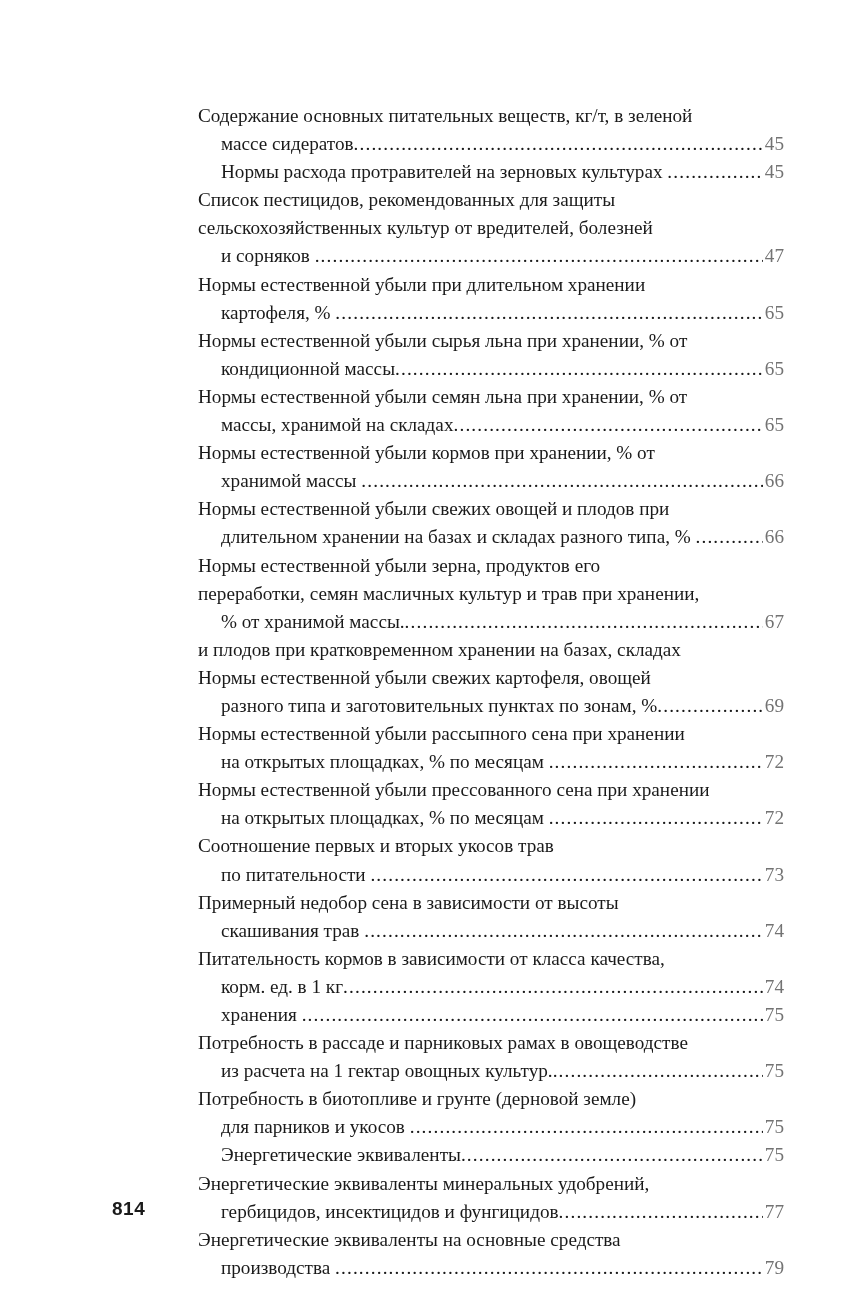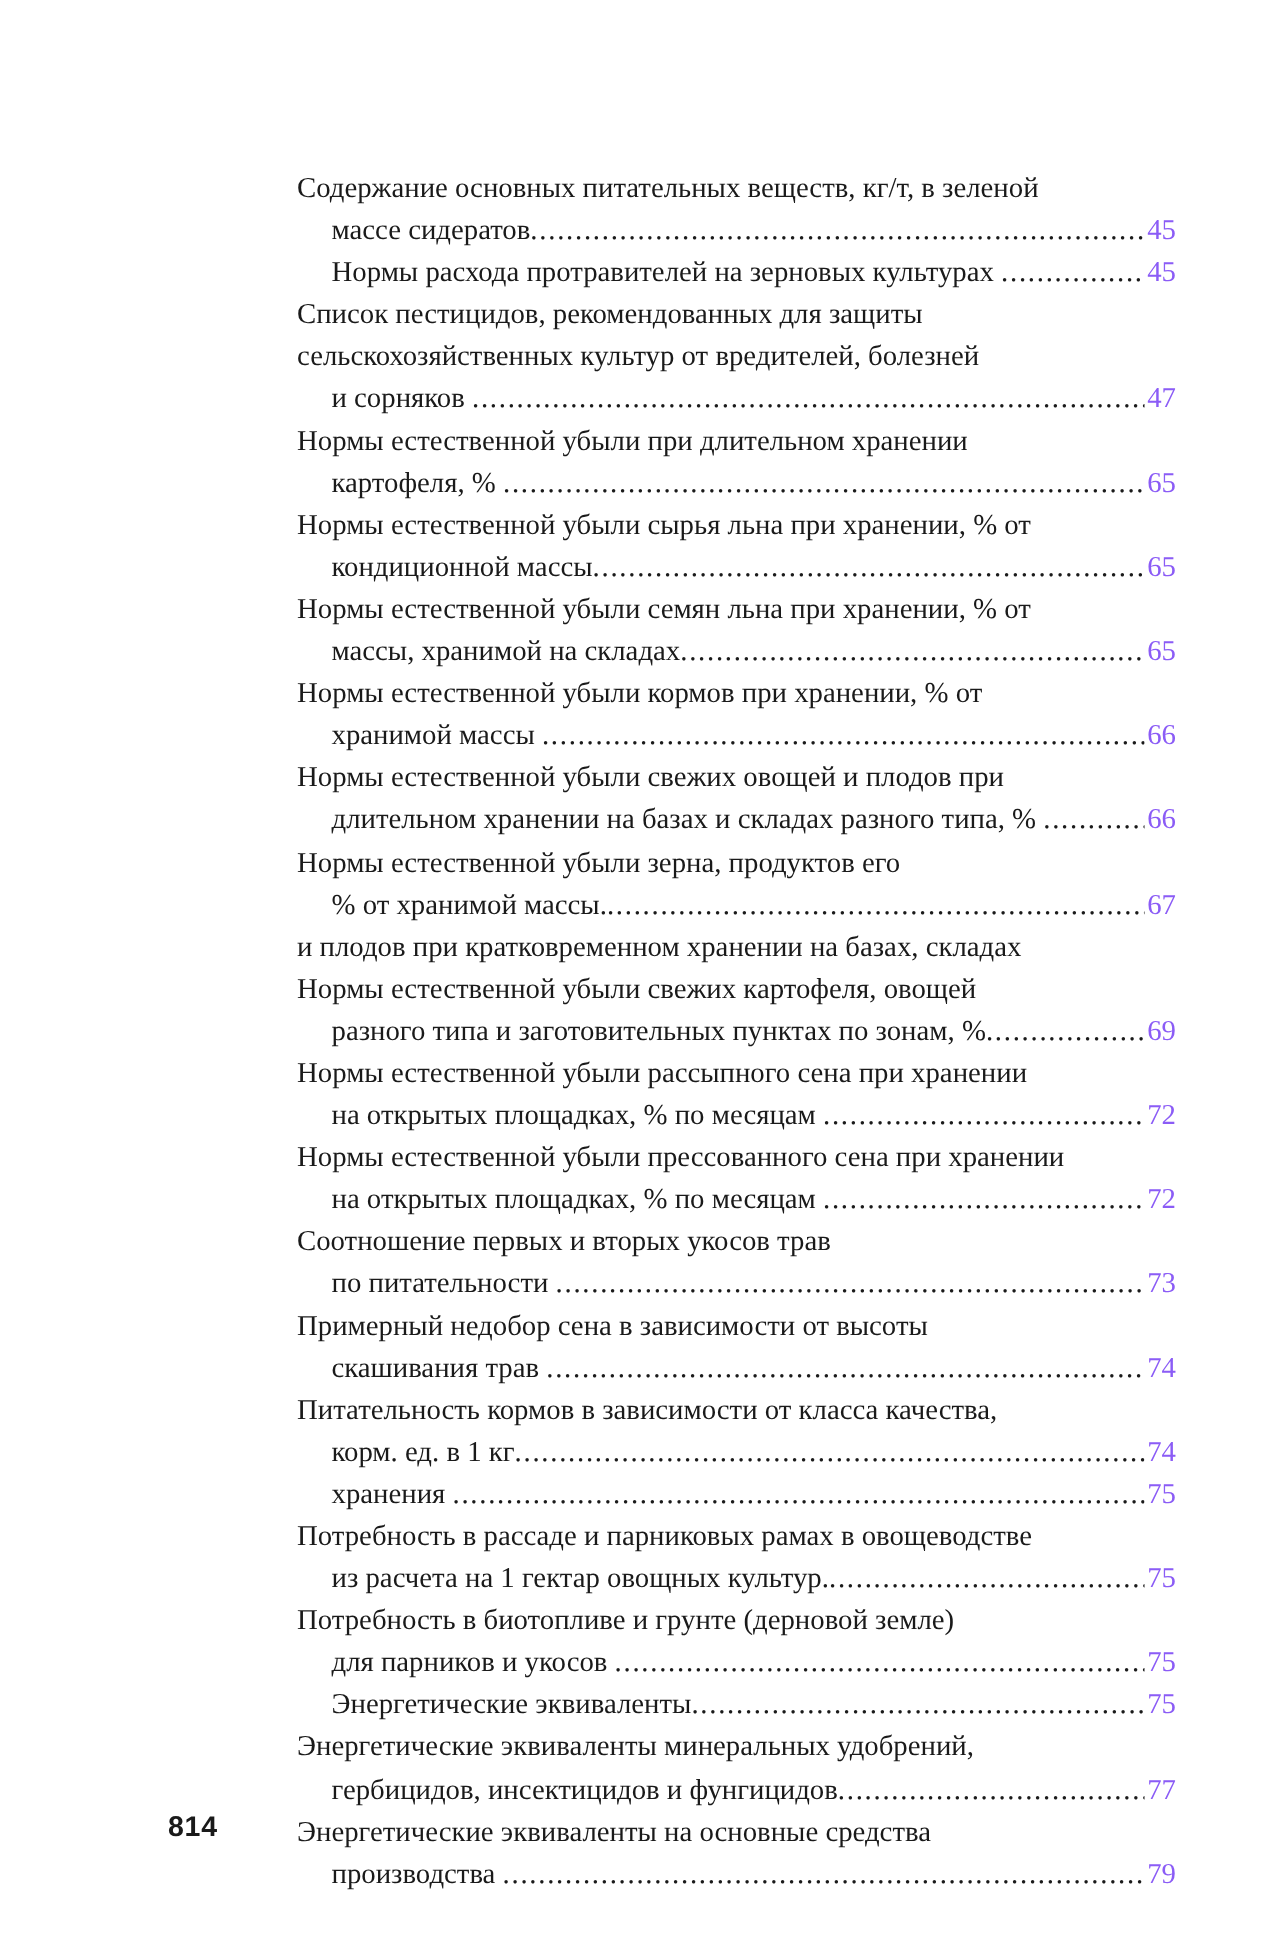--- a/index.html
+++ b/index.html
@@ -12,21 +12,21 @@
     background: #ffffff;
     font-family: "Liberation Serif", "DejaVu Serif", serif;
     color: #1a1a1a;
     position: relative;
     overflow: hidden;
   }
 
   #page {
     position: absolute;
     left: 0;
-    top: 16px;
+    top: 6px;
     width: 857px;
     height: 916px;
     background: #ffffff;
   }
 
   
   #toc {
     position: absolute;
     left: 198px;
     top: 96px;
@@ -73,21 +73,21 @@
   .toc-leader::before {
     content: "............................................................"
              "............................................................"
              "............................................................";
   }
 
   .toc-page {
     flex: 0 0 auto;
     text-align: right;
     font-size: 19.2px;
-    color: #8b5cf6;
+    color: #737373;
     padding-left: 2px;
   }
 
   
   #folio {
     position: absolute;
     left: 112px;
     top: 1192px;
     font-family: "Liberation Sans", "DejaVu Sans", sans-serif;
     font-weight: bold;
@@ -161,20 +161,21 @@
       <div class="toc-entry">
         <span class="toc-line">Нормы естественной убыли свежих овощей и плодов при</span>
         <span class="toc-line has-leader">
           <span class="toc-text">длительном хранении на базах и складах разного типа, % </span>
           <span class="toc-leader"></span>
           <span class="toc-page">66</span>
         </span>
       </div>
       <div class="toc-entry">
         <span class="toc-line">Нормы естественной убыли зерна, продуктов его</span>
+        <span class="toc-line">переработки, семян масличных культур и трав при хранении,</span>
         <span class="toc-line has-leader">
           <span class="toc-text">% от хранимой массы.</span>
           <span class="toc-leader"></span>
           <span class="toc-page">67</span>
         </span>
       </div>
       <div class="toc-entry">
         <span class="toc-line">и плодов при кратковременном хранении на базах, складах</span>
         <span class="toc-line">Нормы естественной убыли свежих картофеля, овощей</span>
         <span class="toc-line has-leader">

